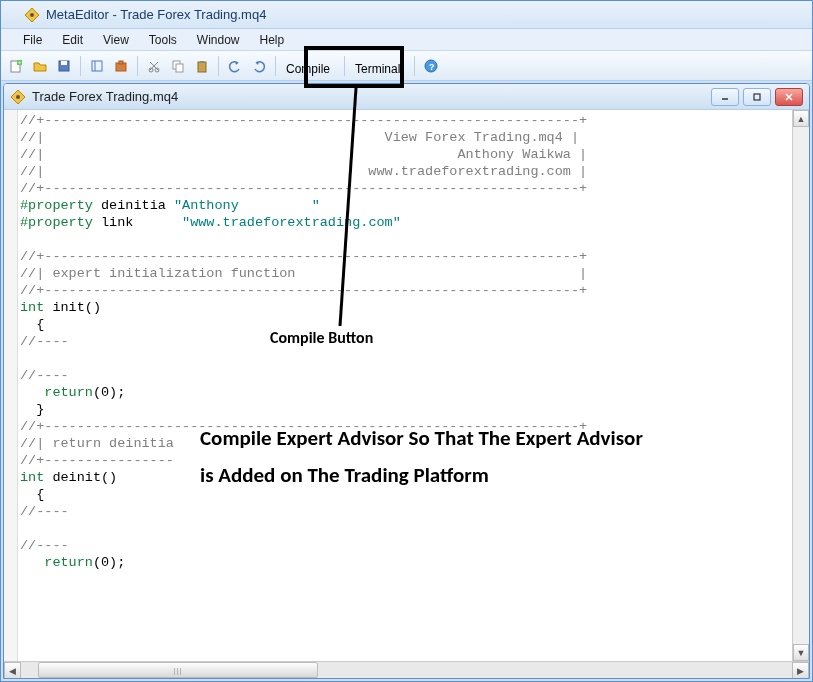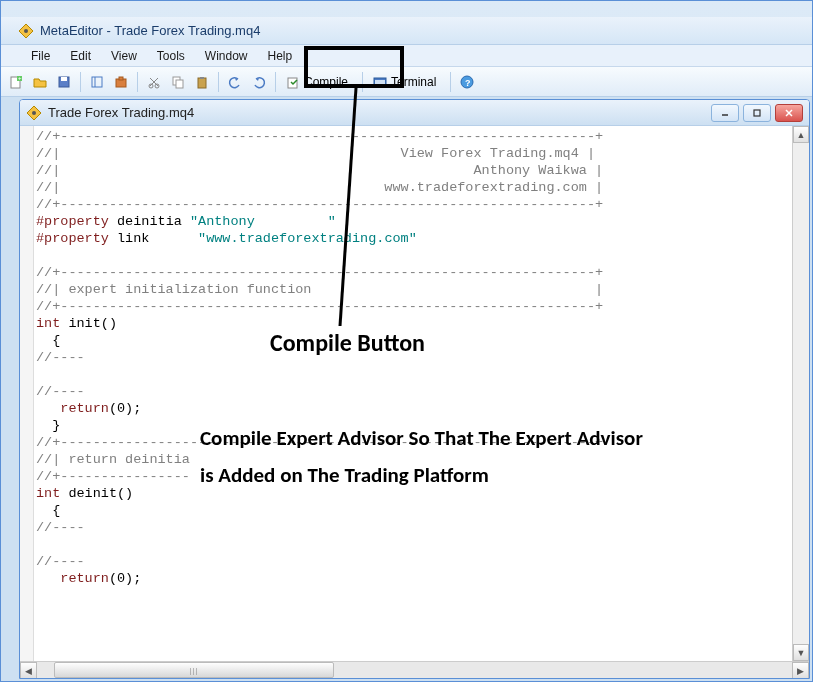--- a/index.html
+++ b/index.html
@@ -16,37 +16,36 @@
       border: 1px solid #5a8fd6;
       background: linear-gradient(to bottom, #dceaf7 0%, #cde0f2 100%);
       height: 100%;
       display: flex;
       flex-direction: column;
     }
     .titlebar {
       height: 28px;
       display: flex;
       align-items: center;
-      padding: 0 17px;
+      padding: 0 23px;
       background: linear-gradient(to bottom, #eaf2fb, #d5e6f6);
       border-bottom: 1px solid #b7cfe8;
-      margin-top: 16px;
     }
     .titlebar .app-icon {
       width: 16px; height: 16px; margin-right: 6px;
       display:flex;align-items:center;justify-content:center;
     }
     .titlebar-text { color: #1b3d6b; font-size: 13px; }
     .menubar {
       height: 22px;
       background: #e8f1fb;
       border-bottom: 1px solid #c6d8ec;
       display: flex;
       align-items: center;
-      padding: 0 20px;
+      padding: 0 12px;
     }
     .menubar span {
       padding: 2px 10px;
       color: #1a1a1a;
       cursor: default;
     }
     .toolbar {
       height: 30px;
       background: linear-gradient(to bottom, #f7fbfe, #e0ecf8);
       border-bottom: 1px solid #b7cfe8;
@@ -58,26 +57,27 @@
     .toolbtn {
       width: 22px; height: 22px;
       display:flex;align-items:center;justify-content:center;
       border: 1px solid transparent;
       border-radius: 2px;
       cursor: default;
     }
     .tool-sep { width:1px; height:20px; background:#b7cfe8; margin:0 3px; }
     .toolbtn-wide {
       height: 22px;
-      display:flex;align-items:center;
+      display:flex;align-items:flex-start;
       gap:4px;
       padding: 0 8px 0 4px;
       border: 1px solid transparent;
       border-radius: 2px;
       cursor: default;
+      flex-direction: column;
     }
     .toolbtn-wide span { font-size:12px; }
     .compile-highlight {
       position:absolute;
       border: 4px solid #000;
       background: transparent;
       pointer-events:none;
       z-index:50;
     }
     .doc-area {
@@ -87,21 +87,20 @@
       position:relative;
     }
     .inner-window {
       border:1px solid #5a8fd6;
       background:#fff;
       height:100%;
       display:flex;
       flex-direction:column;
       border-radius:4px 4px 0 0;
       overflow:hidden;
-      margin-left:16px;
     }
     .inner-title {
       height:26px;
       background:linear-gradient(to bottom,#eaf2fb,#cde0f2);
       border-bottom:1px solid #b7cfe8;
       display:flex;
       align-items:center;
       padding:0 6px;
     }
     .inner-title .app-icon { width:16px;height:16px;margin-right:6px;display:flex;align-items:center;justify-content:center;}
@@ -137,21 +136,21 @@
       font-family:"Courier New",monospace;
       font-size:13.5px;
       line-height:17px;
       white-space:pre;
       padding:2px 2px;
       color:#000;
       overflow:hidden;
       position:relative;
     }
     .c-gray { color:#808080; }
-    .c-blue { color:#7f1d1d; }
+    .c-blue { color:#15803d; }
     .c-teal { color:#008080; }
     .scrollbar-v {
       width:17px;
       background:#e9e9e9;
       border-left:1px solid #ccc;
       display:flex;flex-direction:column;
     }
     .scroll-arrow {
       height:17px;
       background:linear-gradient(to bottom,#fefefe,#e0e0e0);
@@ -179,21 +178,21 @@
       font-size:8px;color:#999;letter-spacing:1px;
     }
     .annotation {
       position:absolute;
       font-family:Calibri, Arial, sans-serif;
       font-weight:bold;
       color:#000;
       z-index:60;
       pointer-events:none;
     }
-    .anno1 { font-size:24px; left:270px; top:328px; }
+    .anno1 { font-size:16px; left:270px; top:328px; }
     .anno2 { font-size:21px; left:200px; top:420px; width:460px; line-height:37px; }
     .anno-line {
       position:absolute;
       z-index:55;
       pointer-events:none;
     }
   </style>
 </head>
 <body>
 

